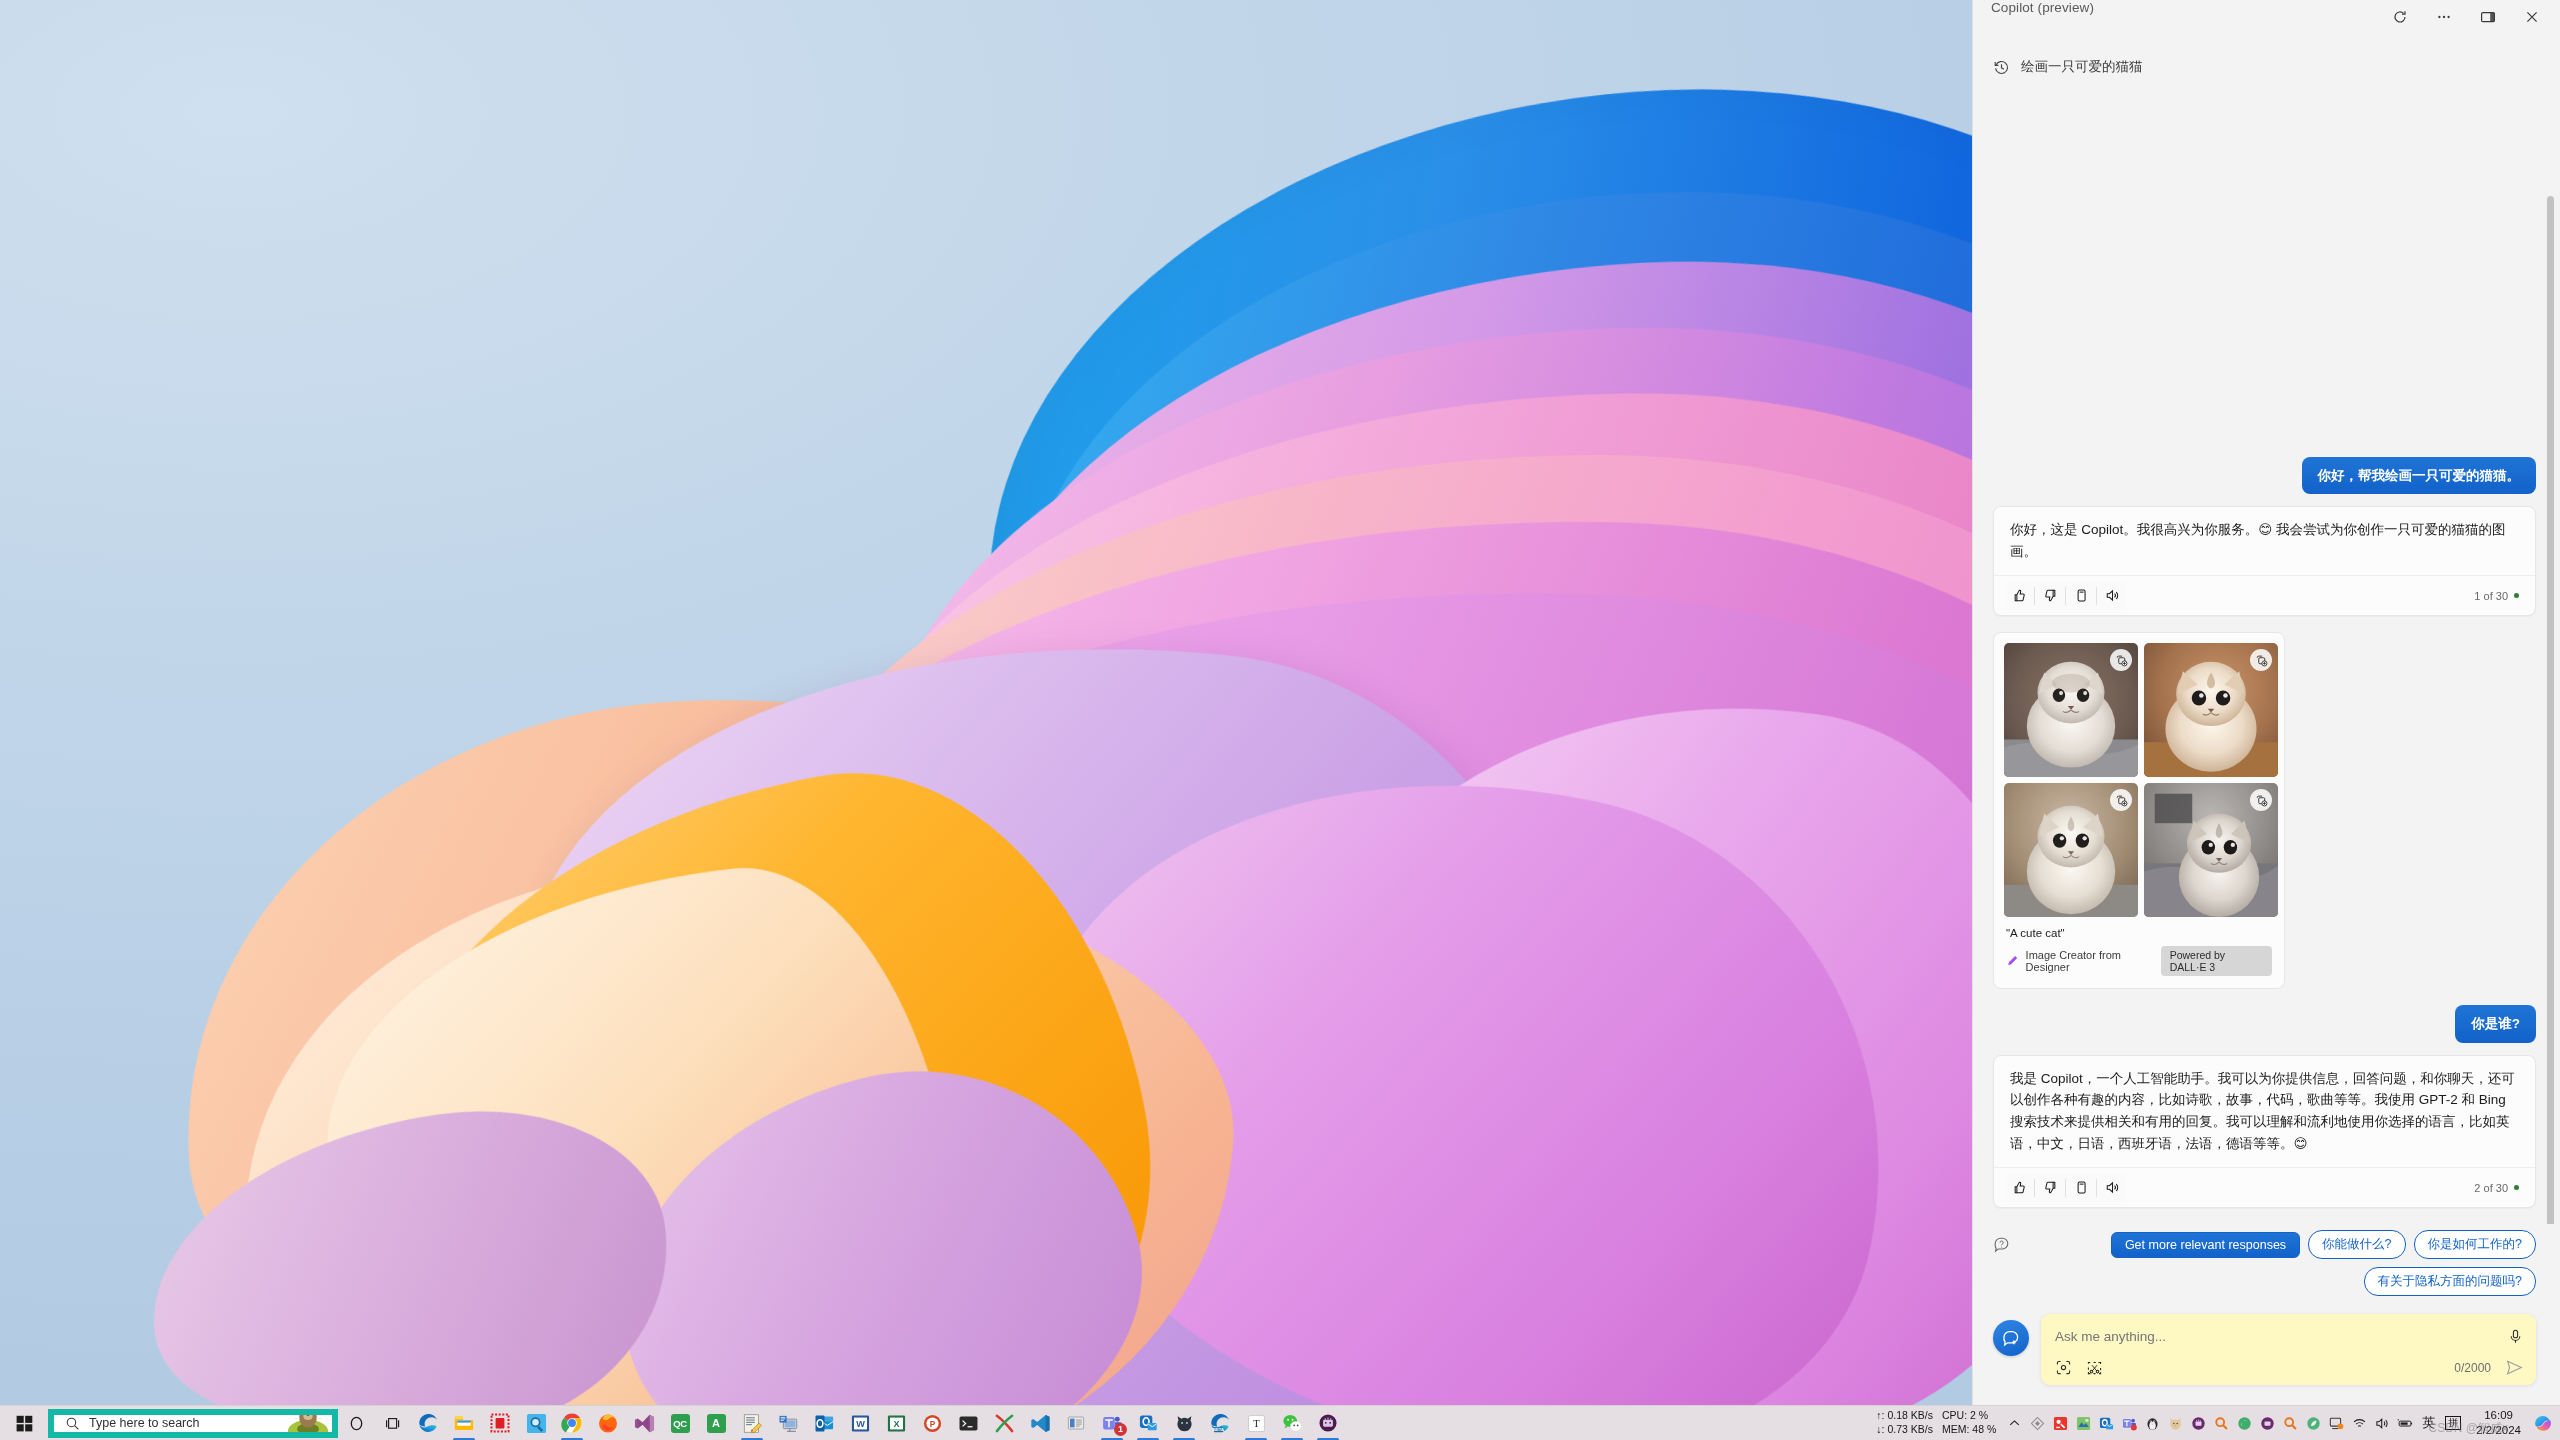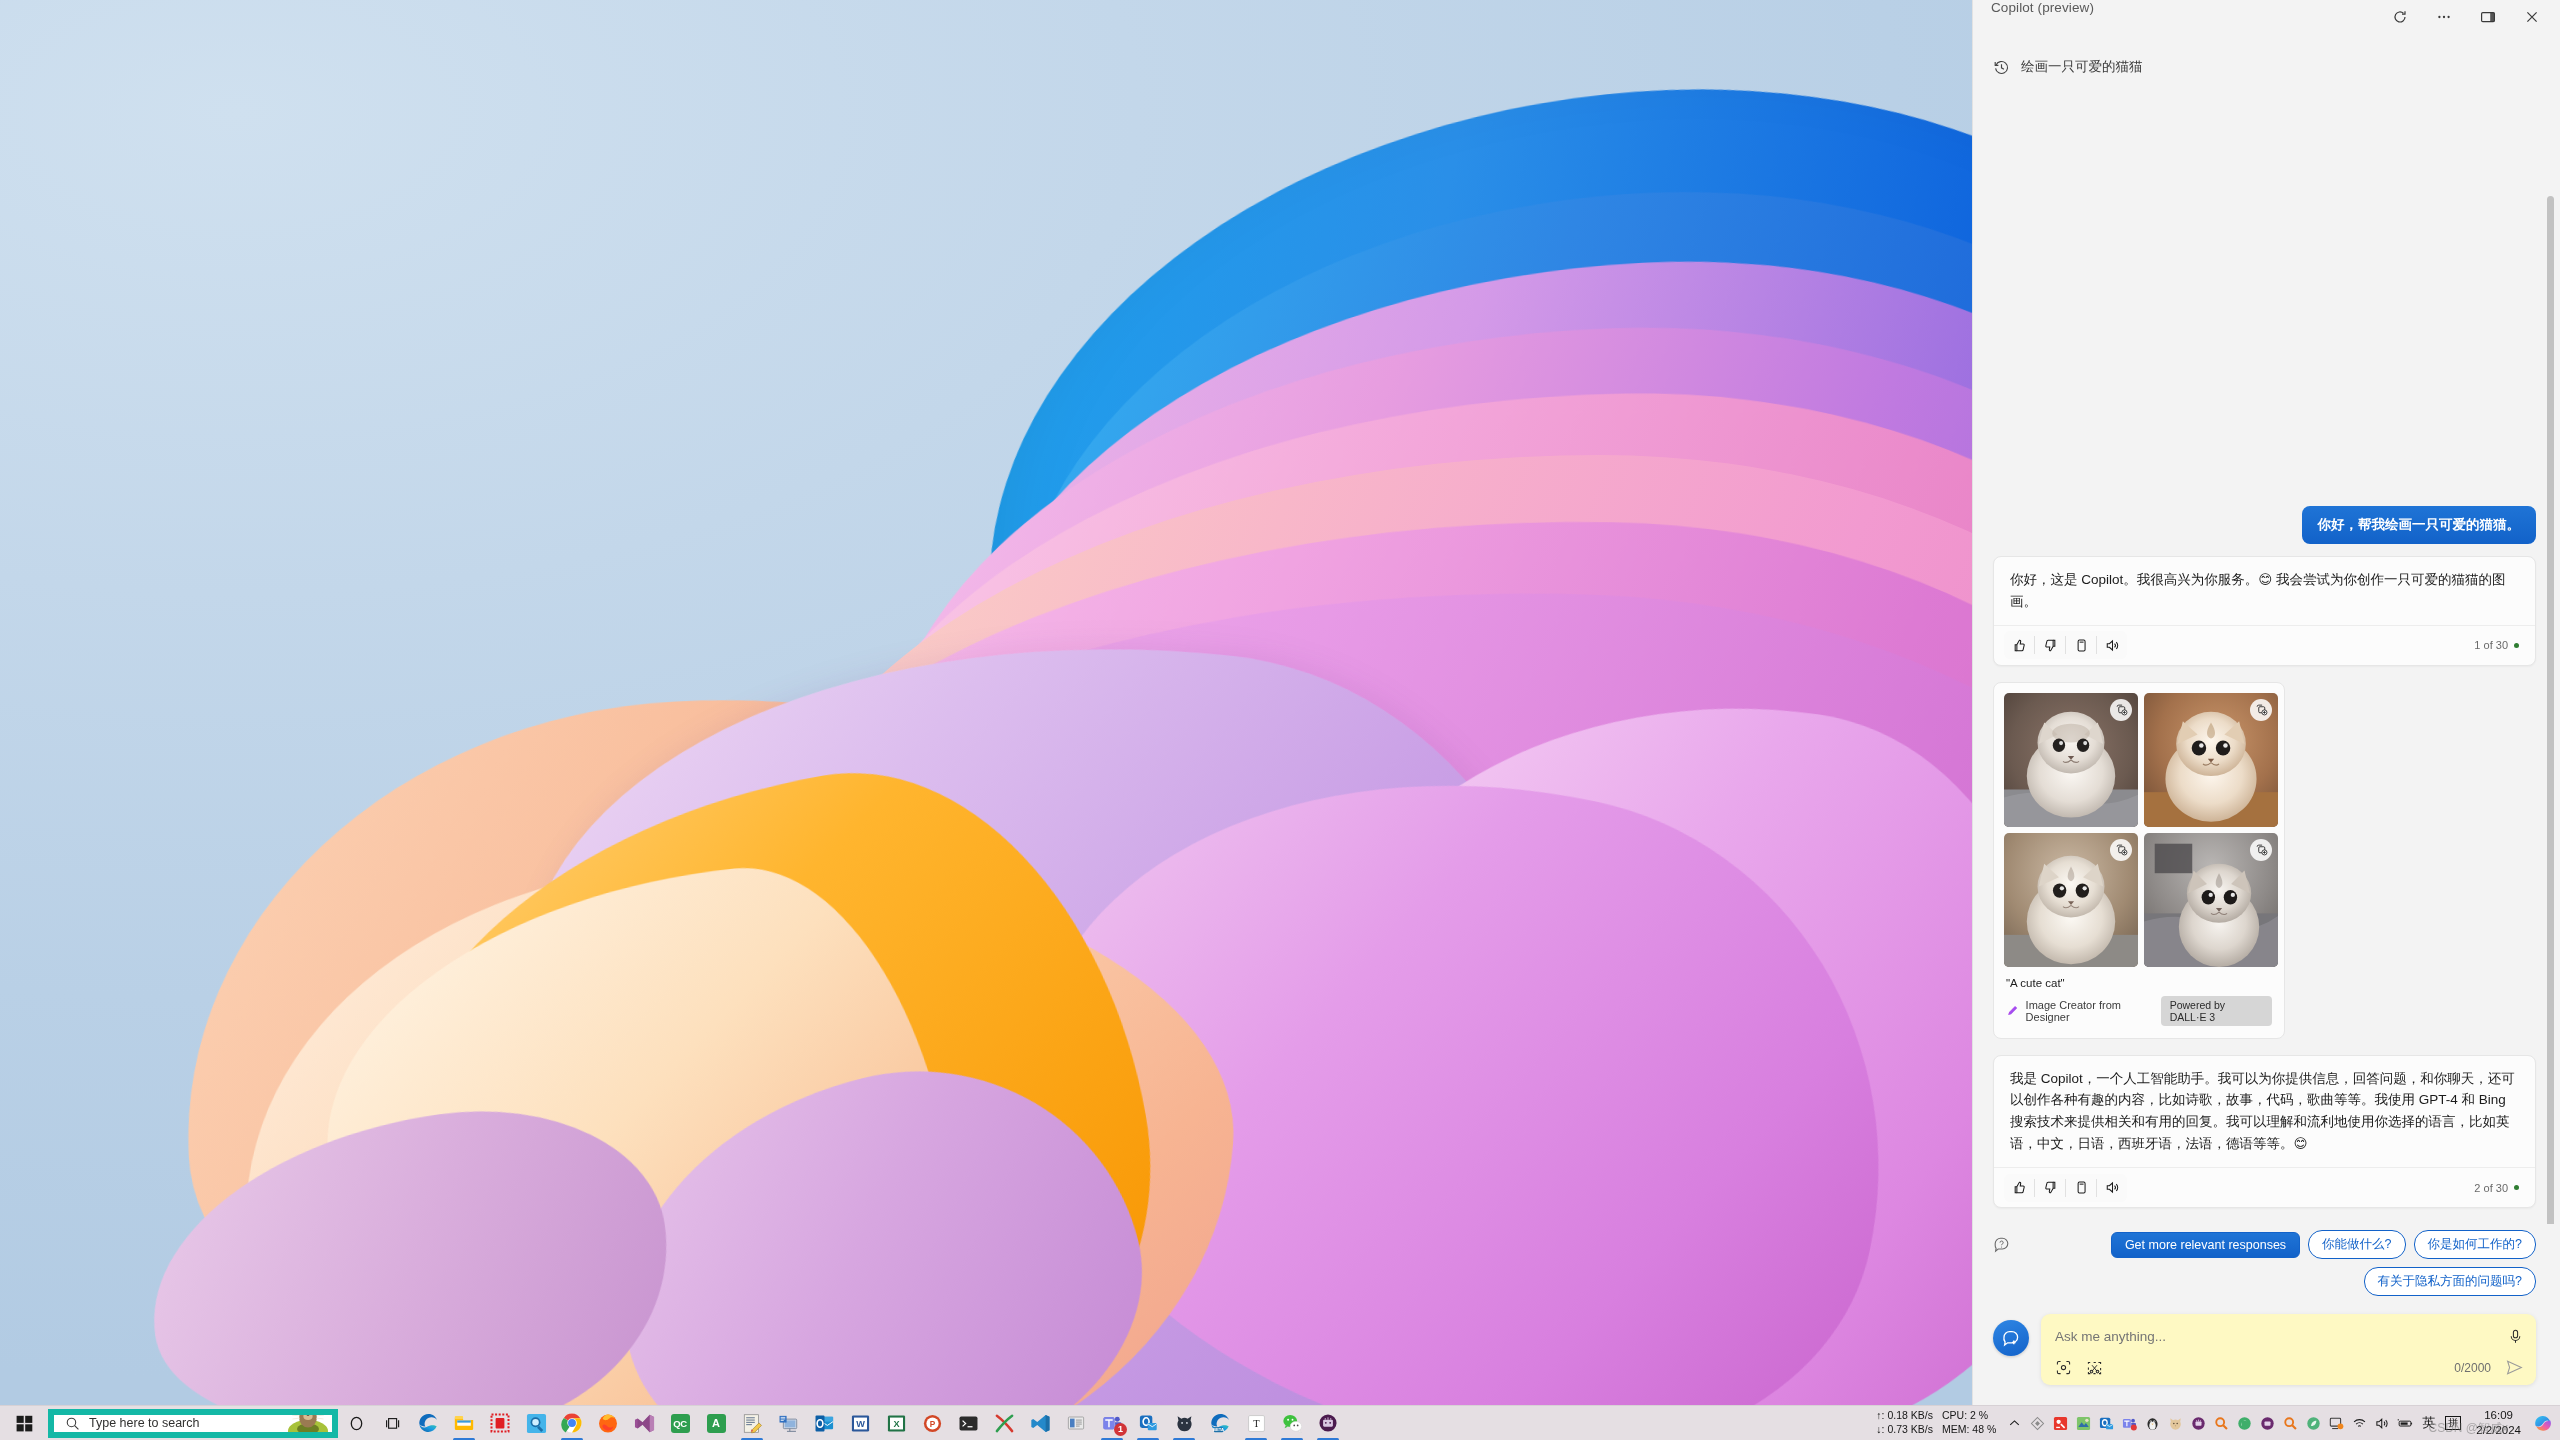--- a/index.html
+++ b/index.html
@@ -510,23 +510,26 @@
                 </linearGradient>
               </defs>
               <path d="M11.5 1.6 L14.2 4.3 L6.5 12 L3 13 L4 9.4Z" fill="url(#dsg)"></path>
               <path d="M3 13 L4 9.4 L5.6 11Z" fill="#b04ae8"></path>
             </svg>
             <div class="img-src">Image Creator from Designer</div>
             <div class="img-pill">Powered by DALL·E 3</div>
           </div>
         </div>
 
+        <div class="msg-user-row">
+          <div class="bubble-user">你是谁?</div>
+        </div>
 
         <div class="card-bot">
-          <div class="card-bot-text">我是 Copilot，一个人工智能助手。我可以为你提供信息，回答问题，和你聊天，还可以创作各种有趣的内容，比如诗歌，故事，代码，歌曲等等。我使用 GPT-4 和 Bing 搜索技术来提供相关和有用的回复。我可以理解和流利地使用你选择的语言，比如英语，中文，日语，西班牙语，法语，德语等等。😊</div>
+          <div class="card-bot-text">我是 Copilot，一个人工智能助手。我可以为你提供信息，回答问题，和你聊天，还可以创作各种有趣的内容，比如诗歌，故事，代码，歌曲等等。我使用 GPT-2 和 Bing 搜索技术来提供相关和有用的回复。我可以理解和流利地使用你选择的语言，比如英语，中文，日语，西班牙语，法语，德语等等。😊</div>
           <div class="card-bot-actions">
             <div class="act-group">
               <div class="act-btn">
                 <svg width="15" height="15" viewBox="0 0 16 16" fill="none" stroke="currentColor" stroke-width="1.1">
                   <path d="M5.2 13.6V7.1l2.6-4.6c.8-.2 1.5.3 1.5 1.2l-.5 2.6h3.1c.8 0 1.3.7 1.1 1.4l-1.1 4.7c-.1.7-.7 1.2-1.4 1.2H5.2z"></path>
                   <path d="M5.2 7.2H3.4v6.4h1.8"></path>
                 </svg>
               </div>
               <div class="act-sep"></div>
               <div class="act-btn">

